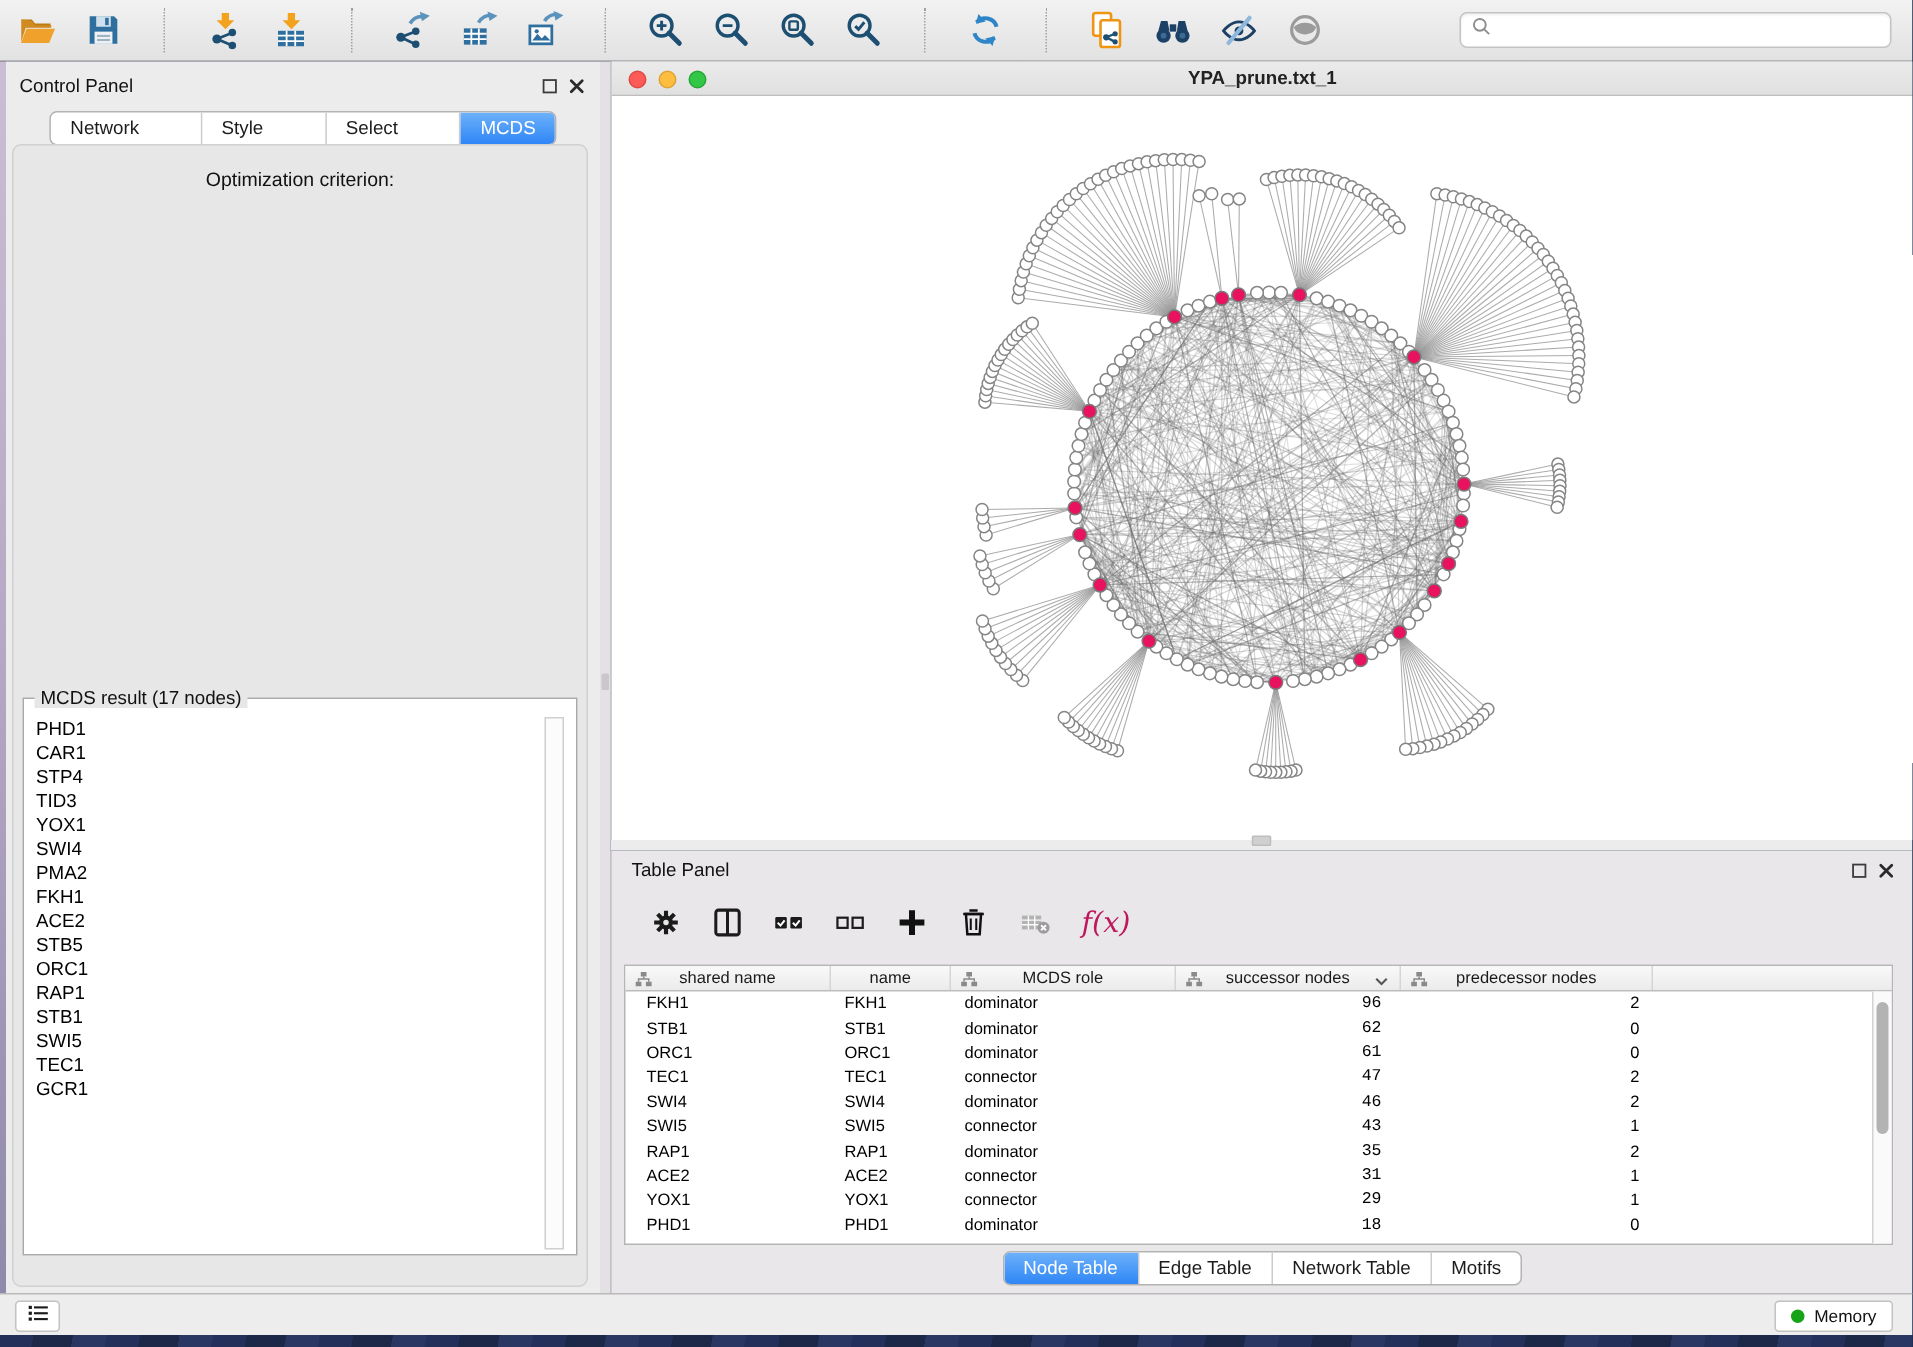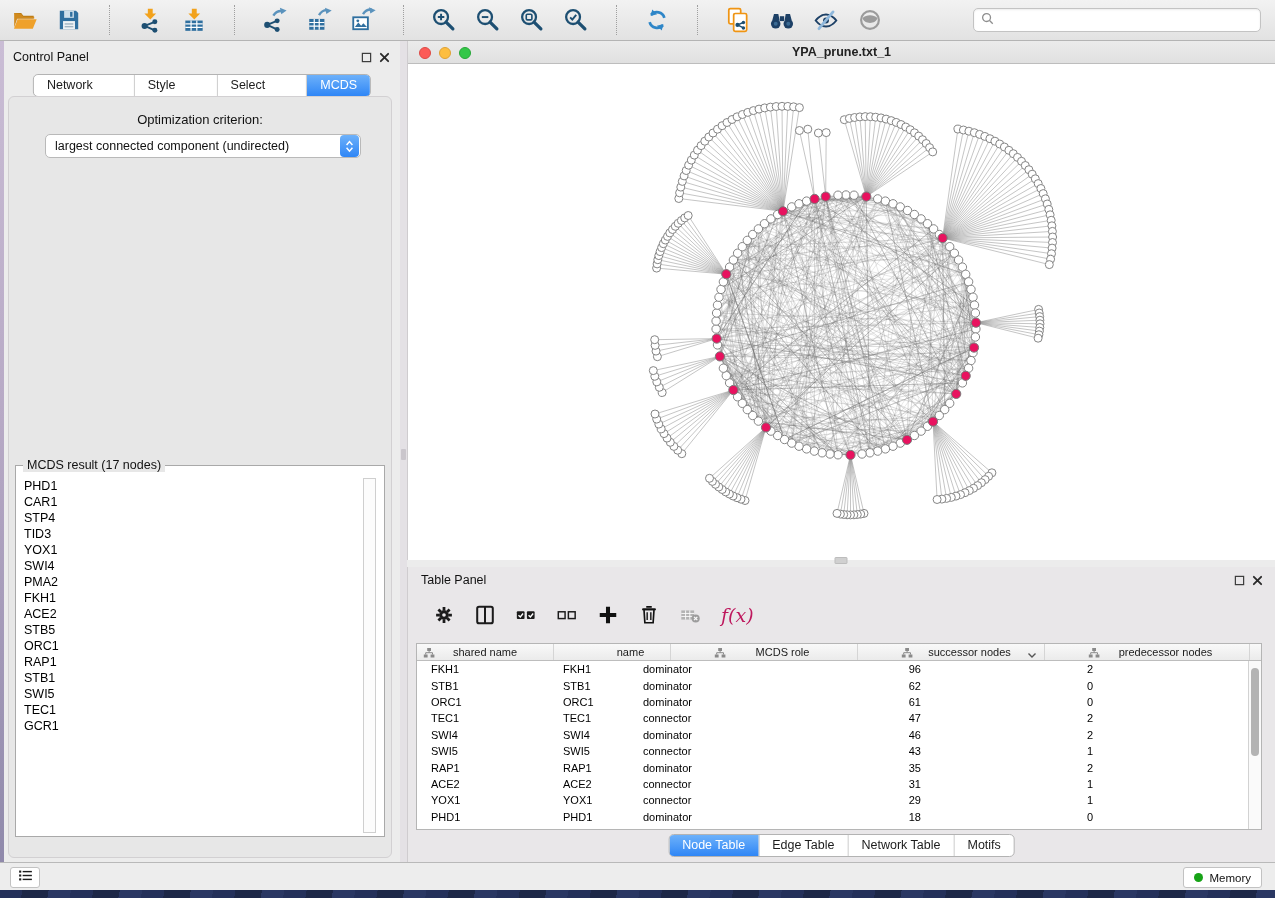--- a/index.html
+++ b/index.html
@@ -72,28 +72,28 @@
   #net-canvas svg { position:absolute; left:0; top:0; }
 
   
   #table-panel { position:absolute; left:407px; top:567px; width:868px; height:295px; background:#e9e7e9; border-left:1px solid #cfcccf; }
   #tp-title { position:absolute; left:13px; top:6px; }
   #tp-float { right:30px; top:7px; } #tp-close { right:12px; top:7px; }
   #tp-toolbar { position:absolute; left:10px; top:30px; height:36px; display:flex; align-items:center; gap:17px; padding-left:14px; }
   .tpt-icon { width:24px; height:24px; display:flex; align-items:center; justify-content:center; }
   #fx-label { font-family:"DejaVu Serif", serif; font-style:italic; font-size:19px; color:#be185d; margin-left:2px; }
   #tp-table { position:absolute; left:8px; right:13px; top:76px; height:187px; background:#fff; border:1px solid #b5b5b5; }
-  #tp-head { display:flex; height:17px; background:linear-gradient(#f9f9f9,#ebebeb); border-bottom:1px solid #bdbdbd;gap:37px; }
+  #tp-head { display:flex; height:17px; background:linear-gradient(#f9f9f9,#ebebeb); border-bottom:1px solid #bdbdbd; }
   .th { position:relative; display:flex; align-items:center; justify-content:center; font-size:11px; color:#1a1a1a; border-right:1px solid #d5d5d5; }
   .th .tree { position:absolute; left:6px; top:2.5px; }
   .th .sort { position:absolute; right:7px; top:5px; }
   .tr { display:flex; height:16.4px; align-items:center; }
   .td { font-size:11px; color:#000; overflow:hidden; white-space:nowrap; }
   .td.c0 { padding-left:14px; } .td.c1 { padding-left:9px; } .td.c2 { padding-left:9px; }
-  .td.c3 { text-align:right; padding-right:13px; } .td.c4 { text-align:right; padding-right:9px; }
+  .td.c3 { text-align:right; padding-right:13px;font-family:Liberation Mono, monospace; } .td.c4 { text-align:right; padding-right:9px; }
   #tp-scroll { position:absolute; right:0; top:17px; bottom:0; width:13px; background:#fafafa; border-left:1px solid #d2d2d2; }
   #tp-thumb { position:absolute; left:2px; top:7px; width:8px; height:88px; background:#b3b3b3; border-radius:4px; }
   #tp-tabs { position:absolute; top:267px; left:50%; transform:translateX(-50%); }
 
   
   #status-bar { position:absolute; left:0; top:862px; width:1275px; height:28px; background:#ededed; border-top:1px solid #b9b9b9; }
   #menu-button { position:absolute; left:10px; top:4px; width:30px; height:21px; background:#fff; border:1px solid #c2c2c2; border-radius:3px; display:flex; align-items:center; justify-content:center; }
   #memory-button { position:absolute; right:13px; top:4px; height:21px; background:#fff; border:1px solid #c2c2c2; border-radius:3px; display:flex; align-items:center; gap:6px; padding:0 10px; font-size:11.5px; color:#111; }
   #memory-dot { width:9px; height:9px; border-radius:50%; background:#17a317; }
 </style>
@@ -276,28 +276,20 @@
       </svg>
     </span>
   <div id="cp-tabs" class="seg-tabs">
       <div class="seg-tab">Network</div>
       <div class="seg-tab">Style</div>
       <div class="seg-tab">Select</div>
       <div class="seg-tab active">MCDS</div>
     </div>
   <div id="cp-card">
     <div id="opt-label">Optimization criterion:</div>
-    <div id="criterion-select">
-      <span id="criterion-value">largest connected component (undirected)</span>
-      <span id="criterion-stepper">
-          <svg width="15" height="18.333333333333336" viewBox="0 0 18 22">
-            <path d="M5.5 9.5L9 5.5l3.5 4M5.5 13l3.5 4 3.5-4" stroke="#fff" stroke-width="1.8" fill="none"></path>
-          </svg>
-        </span>
-    </div>
     <div id="result-group">
       <span id="result-title">MCDS result (17 nodes)</span>
       <div id="result-list">
           <div class="result-item">PHD1</div>
           <div class="result-item">CAR1</div>
           <div class="result-item">STP4</div>
           <div class="result-item">TID3</div>
           <div class="result-item">YOX1</div>
           <div class="result-item">SWI4</div>
           <div class="result-item">PMA2</div>

